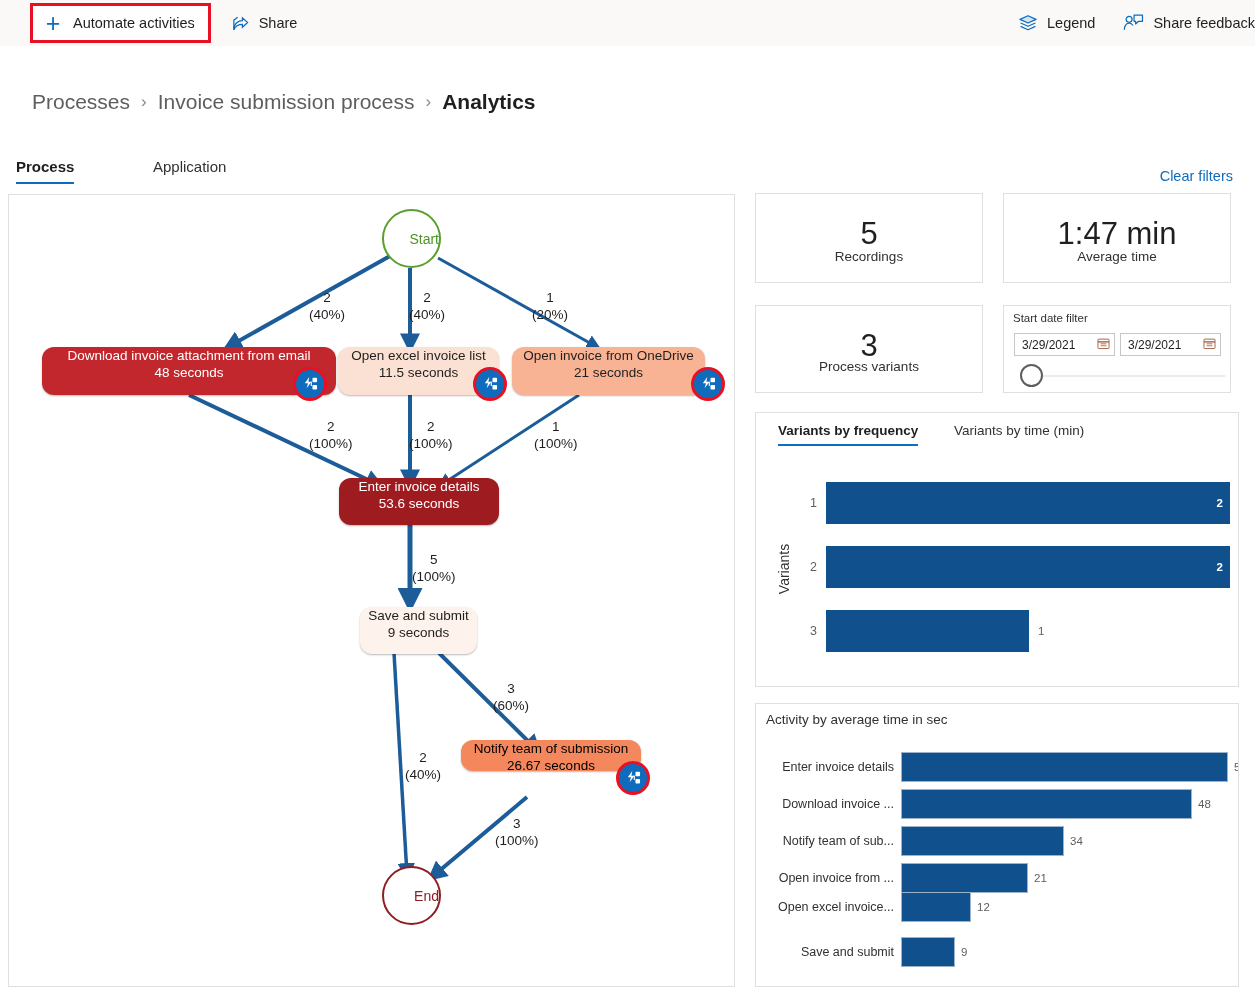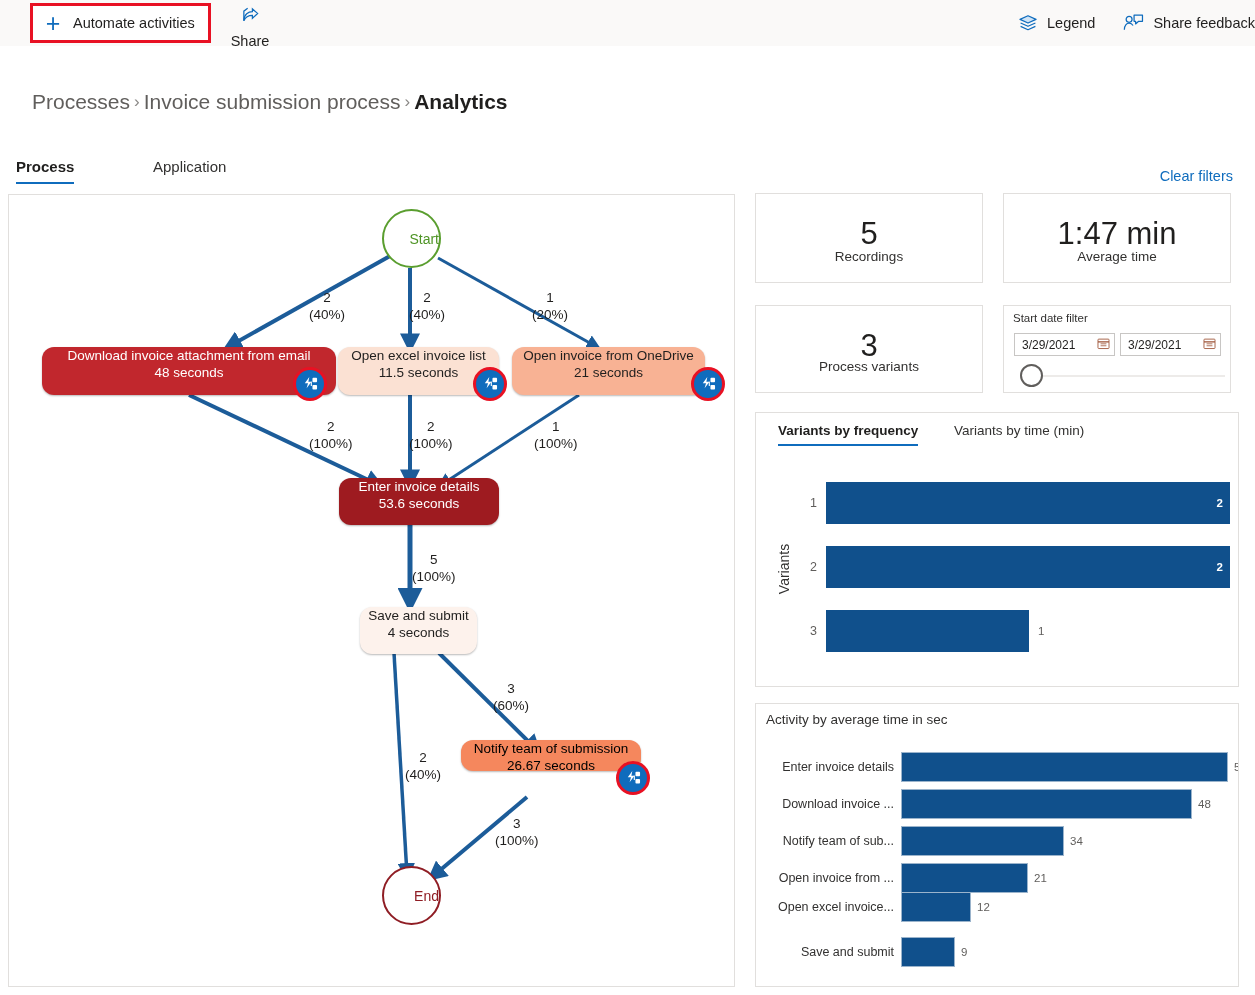--- a/index.html
+++ b/index.html
@@ -20,34 +20,34 @@
     display: flex; align-items: center; gap: 9px;
     height: 36px; padding: 0 10px; cursor: pointer;
     font-size: 14.5px; color: #201f1e; white-space: nowrap;
   }
   #automate-activities-button {
     margin-left: 30px;
     border: 3px solid #e81123;
     background: #ffffff;
     height: 40px; padding: 0 13px 0 9px;
   }
-  #share-button { margin-left: 10px; flex-direction: column; }
+  #share-button { margin-left: 10px; }
   .cmd-spacer { flex: 1 1 auto; }
   #legend-button { margin-right: 8px; }
   #share-feedback-button { margin-right: 0; padding-right: 0; }
   .icon-blue { color: #0f6cbd; display: inline-flex; align-items: center; }
   .plus-glyph {
     font-size: 25px; font-weight: 300; line-height: 1; color: #0f6cbd;
     width: 22px; text-align: center;
   }
 
   
   #breadcrumb {
     position: absolute; left: 32px; top: 90px;
-    display: flex; align-items: center; gap: 4px;
+    display: flex; align-items: center; gap: 11px;
     font-size: 21px; color: #605e5c; font-weight: 300;
   }
   #breadcrumb .crumb { cursor: pointer; }
   #breadcrumb .crumb-current { color: #201f1e; font-weight: 700; cursor: default; }
   #breadcrumb .sep { color: #8a8886; font-size: 17px; font-weight: 300; }
 
   
   #tab-strip {
     position: absolute; left: 8px; top: 158px; width: 760px; height: 30px;
   }
@@ -319,21 +319,21 @@
     </svg>
   </div>
 
   <div class="node-box" style="left:330px; top:283px; width:160px; height:47px; background:#9e1b20; color:#ffffff;">
     <span>Enter invoice details</span>
     <span>53.6 seconds</span>
   </div>
 
   <div class="node-box" style="left:351px; top:412px; width:117px; height:47px; background:#fdf2ec; color:#201f1e;">
     <span>Save and submit</span>
-    <span>4 seconds</span>
+    <span>9 seconds</span>
   </div>
 
   <div class="node-box" style="left:452px; top:545px; width:180px; height:31px; background:#f5875d; color:#000000;">
     <span>Notify team of submission</span>
     <span>26.67 seconds</span>
   </div>
   <div class="auto-badge" style="left:607px; top:566px;">
     <svg width="17" height="17" viewBox="0 0 20 20" fill="#ffffff">
       <path d="M8.6 1.2 L3.3 8.6 H7.1 L5.4 14.4 L11.1 6.8 H7.5 Z"></path>
       <rect x="12.3" y="2.1" width="5.4" height="5.2" rx="1"></rect>

